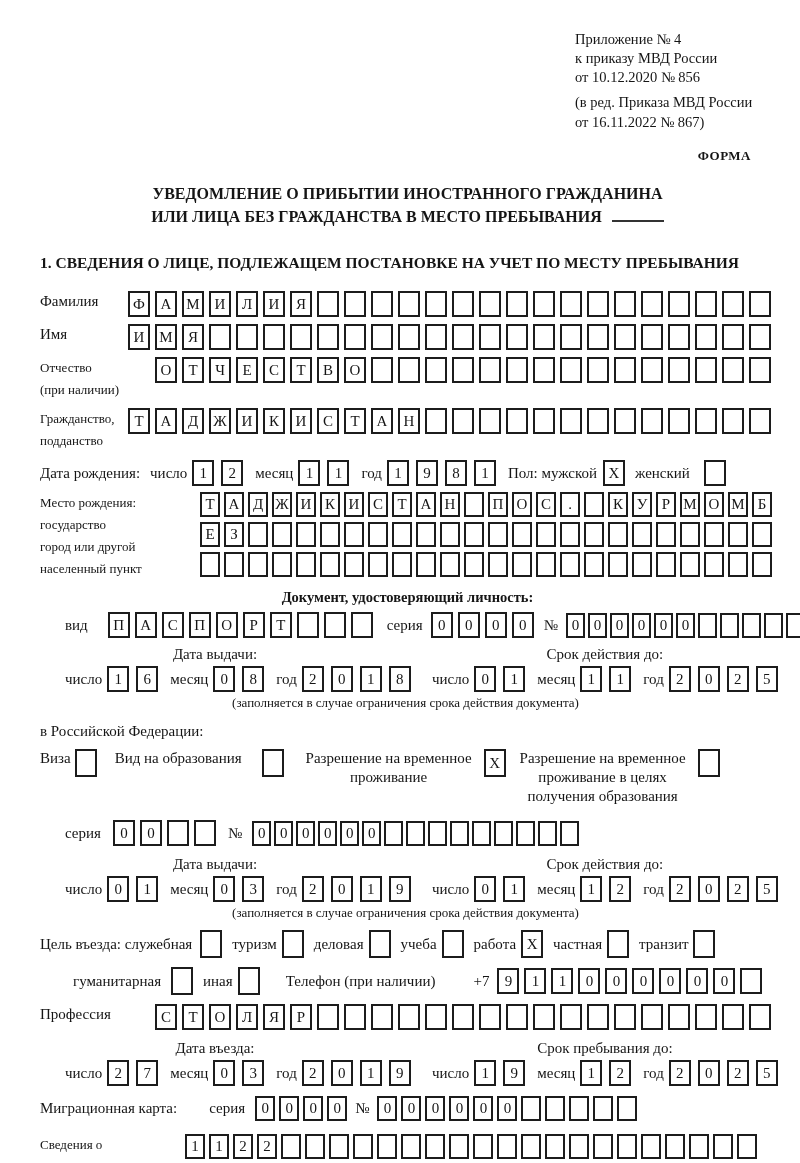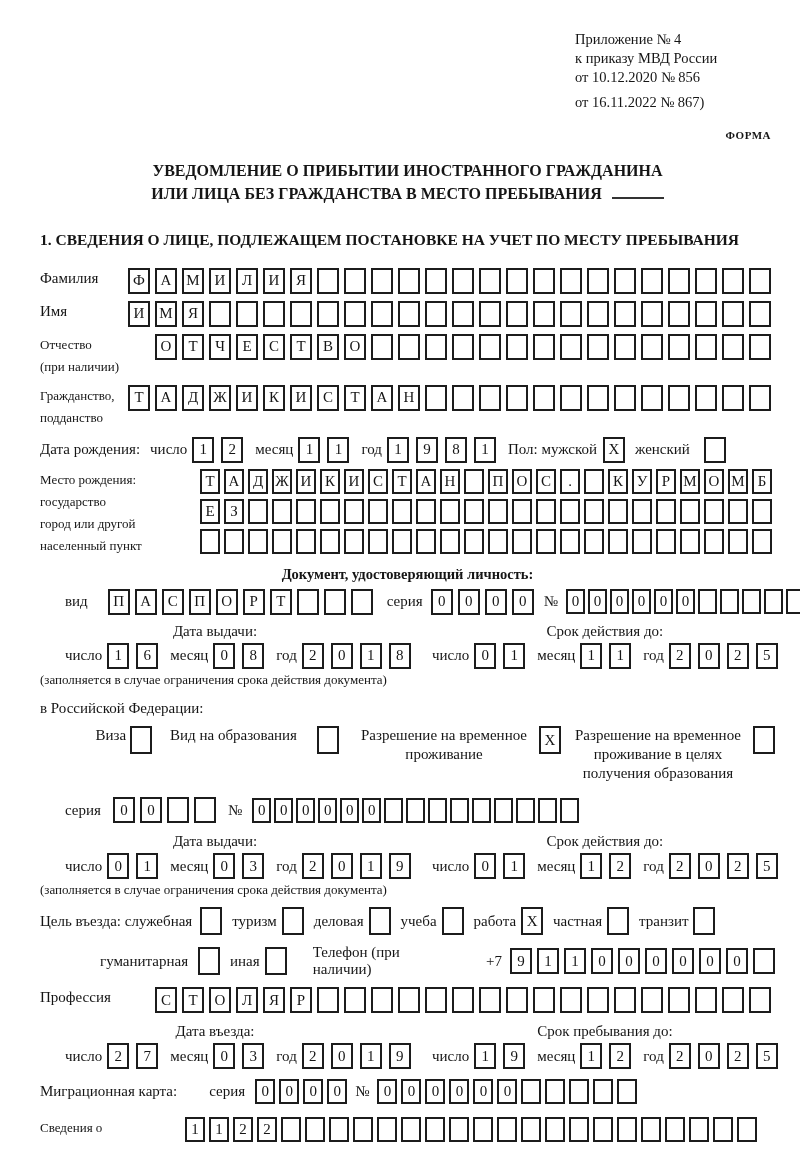--- a/index.html
+++ b/index.html
@@ -6,21 +6,21 @@
   html,body { background:#ffffff; }
   body {
     width:800px; height:1163px; overflow:hidden;
     font-family:"Liberation Serif", serif; color:#151515;
   }
   .page { width:800px; height:1163px; padding:30px 25px 0 40px; }
 
   
   .hdr-block { margin-left:535px; font-size:14.5px; line-height:1.32; }
   .hdr-block .gap { height:6px; }
-  .forma { text-align:right; font-weight:bold; font-size:11px; letter-spacing:.5px; margin:16px 4px 0 0; }
+  .forma { text-align:right; font-weight:bold; font-size:13px; letter-spacing:.5px; margin:16px 24px 0 0; }
 
   
   .title { text-align:center; font-weight:bold; font-size:16px; line-height:1.45; margin-top:18px; }
   .title-blank { display:inline-block; width:52px; border-bottom:2px solid #333; height:14px; margin-left:10px; }
   .sec-heading { font-weight:bold; font-size:15.5px; margin-top:26px; }
 
   
   .frow { display:flex; align-items:flex-start; margin-bottom:7px; }
   .lbl { font-size:15px; line-height:20px; }
   .lbl2 { font-size:13px; line-height:22px; }
@@ -42,44 +42,45 @@
   .cells.cb .cell { width:22px; height:28px; }
 
   
   .dates { display:flex; margin-bottom:2px; }
   .dcol-l { width:350px; flex:none; }
   .dcol-r { margin-left:42px; }
   .dhead { text-align:center; font-size:15px; margin-bottom:3px; }
   .drow { display:flex; align-items:center; font-size:15px; }
   .drow .dlbl { margin-right:5px; }
   .drow .grp { margin-right:12px; }
-  .note { font-size:13px; text-align:left; margin:3px 0 9px; padding-right:4px; }
+  .note { font-size:13px; text-align:center; margin:3px 0 9px; padding-right:4px; }
 
   
-  .permits { display:flex; align-items:flex-start; margin:6px 0 14px;justify-content:flex-end; }
+  .permits { display:flex; align-items:flex-start; margin:6px 0 14px; }
   .pitem { display:flex; align-items:flex-start; }
   .plabel { font-size:15px; line-height:19px; text-align:center; }
 
   .indent25 { margin-left:25px; }
   .purpose-row { display:flex; align-items:center; font-size:15px; margin-bottom:9px; flex-wrap:nowrap; }
   .purpose-row .pl { margin:0 5px 0 10px; }
   .doc-heading { text-align:center; font-weight:bold; font-size:14.5px; margin:4px 0 6px; }
   .intro { font-size:15px; line-height:1.55; } .mb4 { margin-bottom:4px; }
   .stack > div { margin-bottom:5px; }
 </style>
 </head>
 <body>
 
 <div class="page">
 
   <div class="hdr-block">
     <div>Приложение № 4</div>
     <div>к приказу МВД России</div>
     <div>от 10.12.2020 № 856</div>
     <div class="gap"></div>
+    <div>(в ред. Приказа МВД России</div>
     <div>от 16.11.2022 № 867)</div>
   </div>
   <div class="forma">ФОРМА</div>
 
   <div class="title">
     <div>УВЕДОМЛЕНИЕ О ПРИБЫТИИ ИНОСТРАННОГО ГРАЖДАНИНА</div>
     <div>
       <span>ИЛИ ЛИЦА БЕЗ ГРАЖДАНСТВА В МЕСТО ПРЕБЫВАНИЯ</span><span class="title-blank"></span>
     </div>
   </div>
@@ -554,21 +555,21 @@
     <span class="pl">частная</span>
     <span class="cells cb">
         <span class="cell"></span>
       </span>
     <span class="pl">транзит</span>
     <span class="cells cb">
         <span class="cell"></span>
       </span>
   </div>
 
-  <div class="purpose-row" style="margin-left:60px">
+  <div class="purpose-row" style="margin-left:33px">
     <span>гуманитарная</span>
     <span class="cells cb" style="margin-left:10px">
         <span class="cell"></span>
       </span>
     <span class="pl">иная</span>
     <span class="cells cb">
         <span class="cell"></span>
       </span>
     <span style="margin-left:26px">Телефон (при наличии)</span>
     <span style="margin-left:38px">+7</span>

